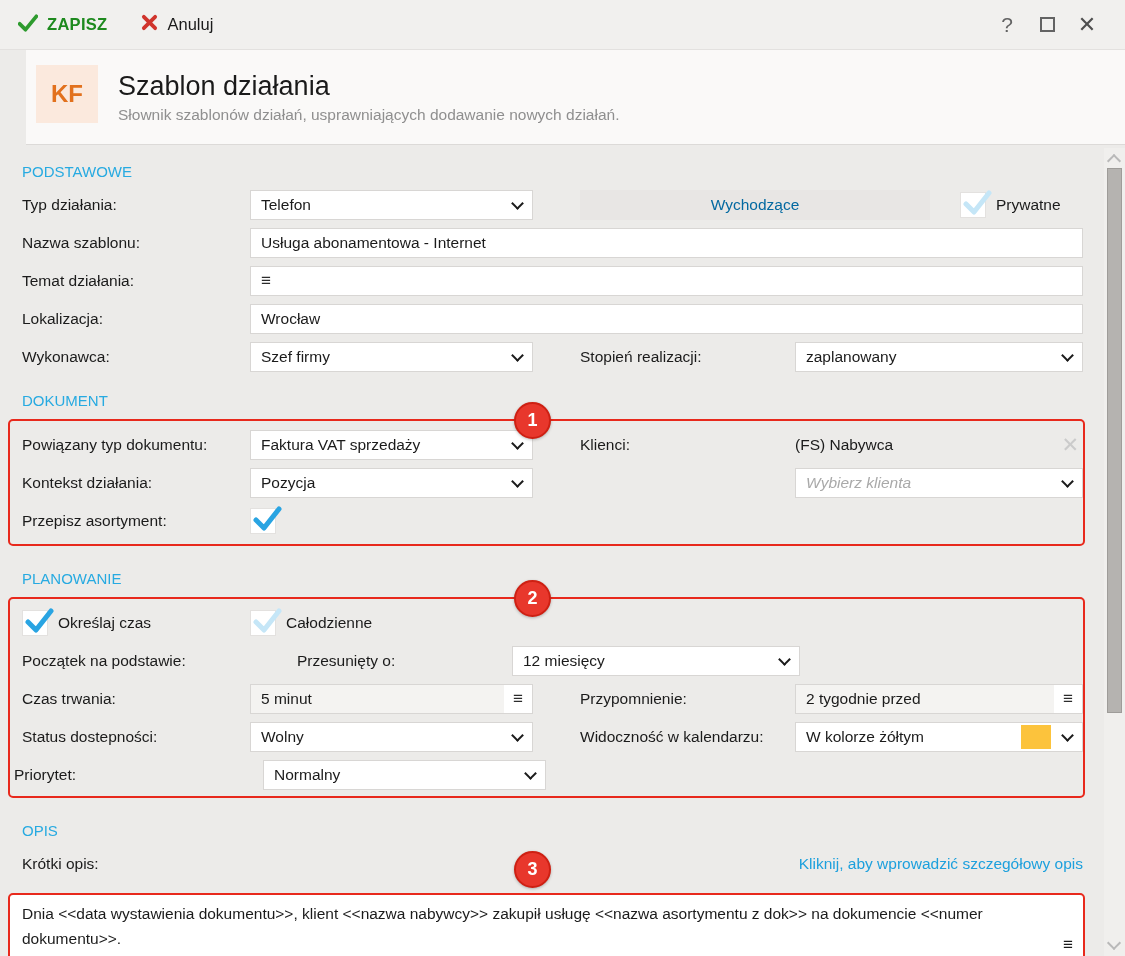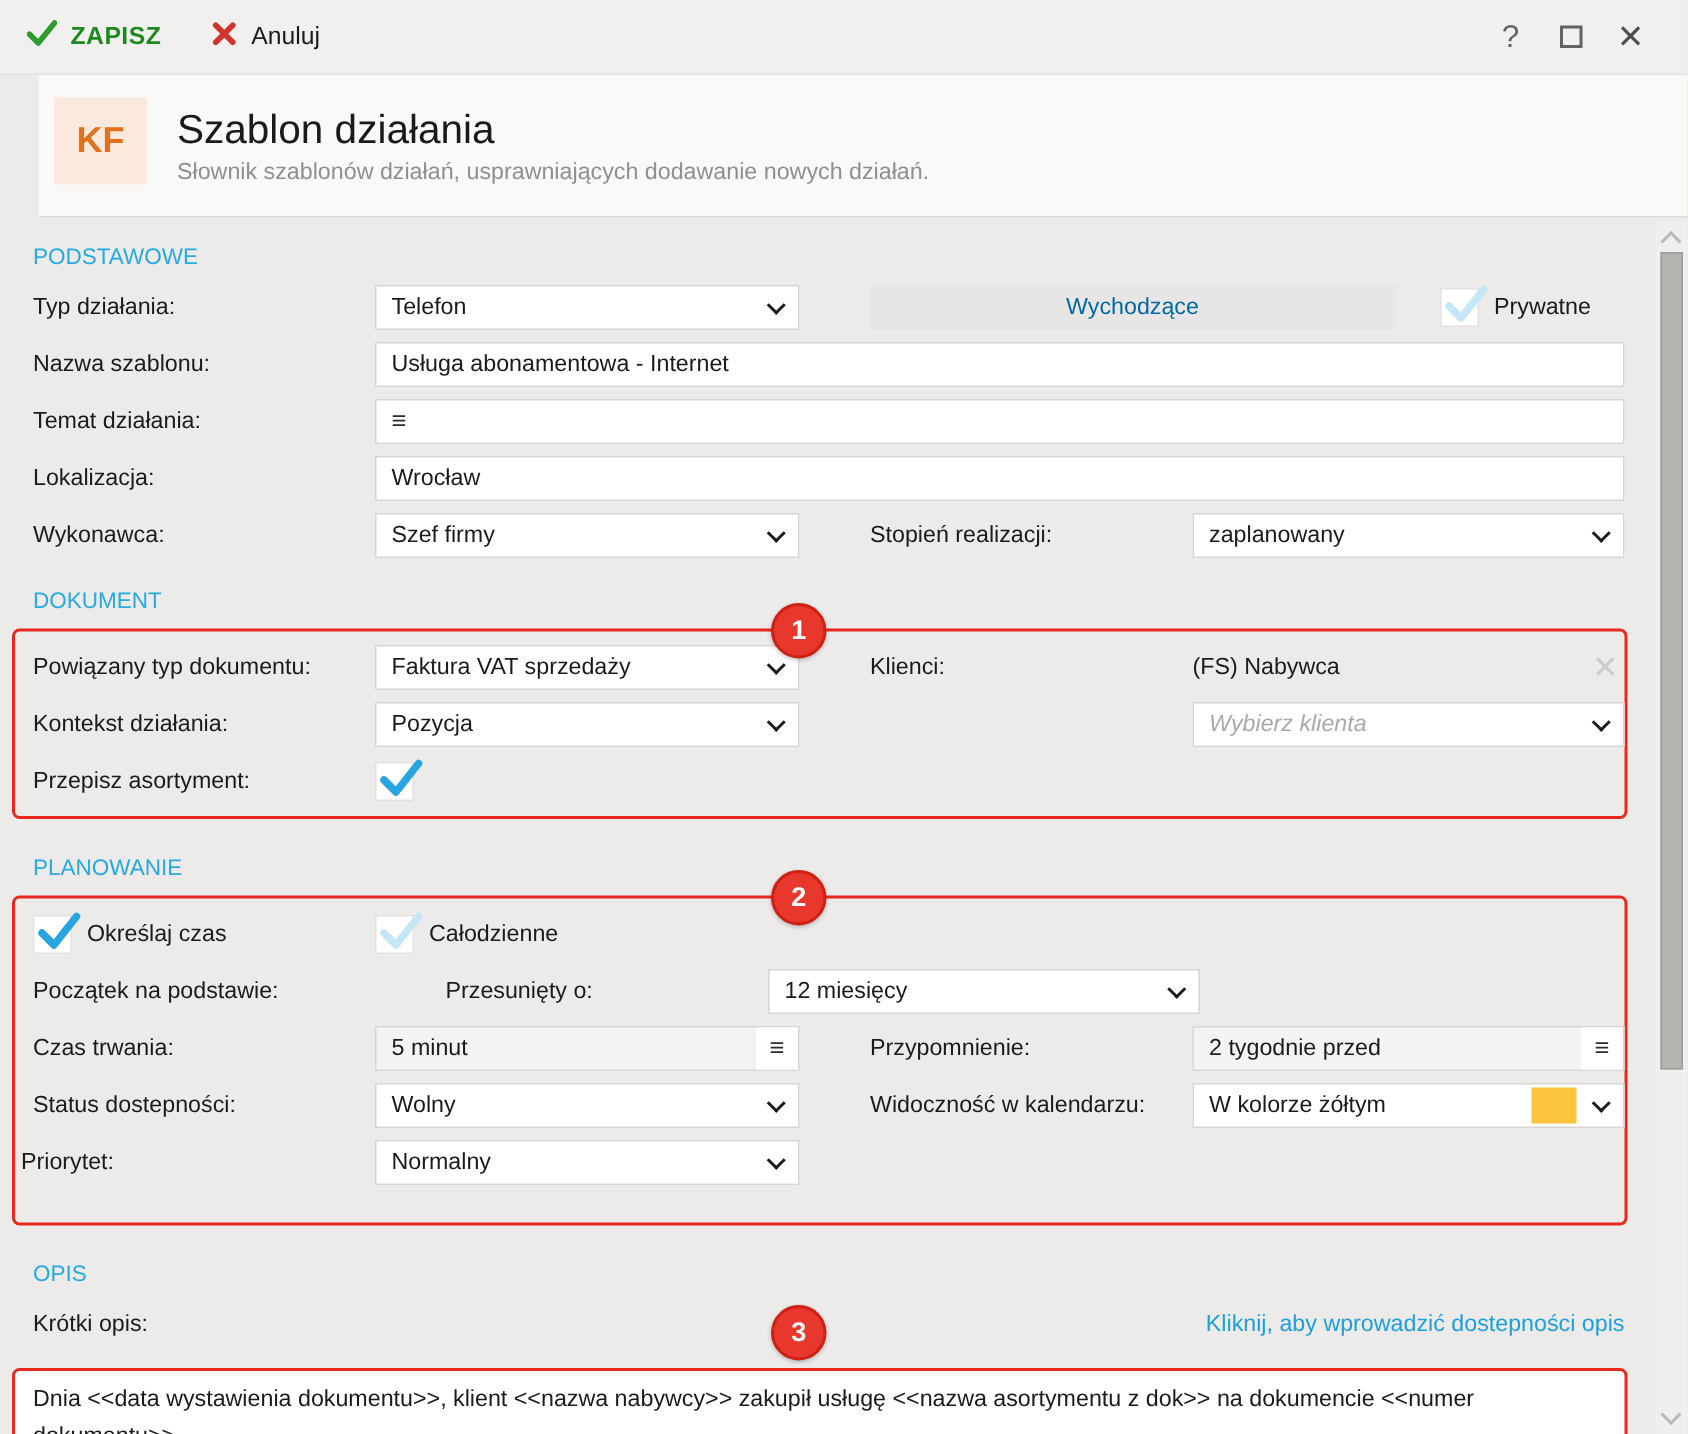--- a/index.html
+++ b/index.html
@@ -286,34 +286,34 @@
         <span class="chev"></span>
       </div>
       <div class="lbl-r">Widoczność w kalendarzu:</div>
       <div class="field select w-r">
         <span>W kolorze żółtym</span>
         <span class="swatch" style="background: rgb(252, 195, 60);"></span>
         <span class="chev"></span>
       </div>
     </div>
 
-    <div class="row" style="margin-bottom:19px;">
+    <div class="row" style="margin-bottom:0;gap:13px;">
       <div class="lbl" style="margin-left:-8px; width:236px;">Priorytet:</div>
       <div class="field select w-sm">
         <span>Normalny</span>
         <span class="chev"></span>
       </div>
     </div>
   </div>
 
   <div class="sec-title" style="margin-top:24px;">OPIS</div>
 
   <div class="opis-head">
     <span style="font-size:15.5px;">Krótki opis:</span>
-    <span class="link">Kliknij, aby wprowadzić dostepności opis</span>
+    <span class="link">Kliknij, aby wprowadzić szczegółowy opis</span>
   </div>
 
   <div class="opis-box">
     <div class="num-badge badge-high">3</div>
     <div class="opis-text">Dnia &lt;&lt;data wystawienia dokumentu&gt;&gt;, klient &lt;&lt;nazwa nabywcy&gt;&gt; zakupił usługę &lt;&lt;nazwa asortymentu z dok&gt;&gt; na dokumencie &lt;&lt;numer dokumentu&gt;&gt;.
 Trzeba zadzwonić z ofertą przedłużenia abonamentu - nr tel, &lt;&lt;telefon podstawowy nabywcy&gt;&gt;</div>
     <div class="opis-menu">≡</div>
 
   </div>
 

